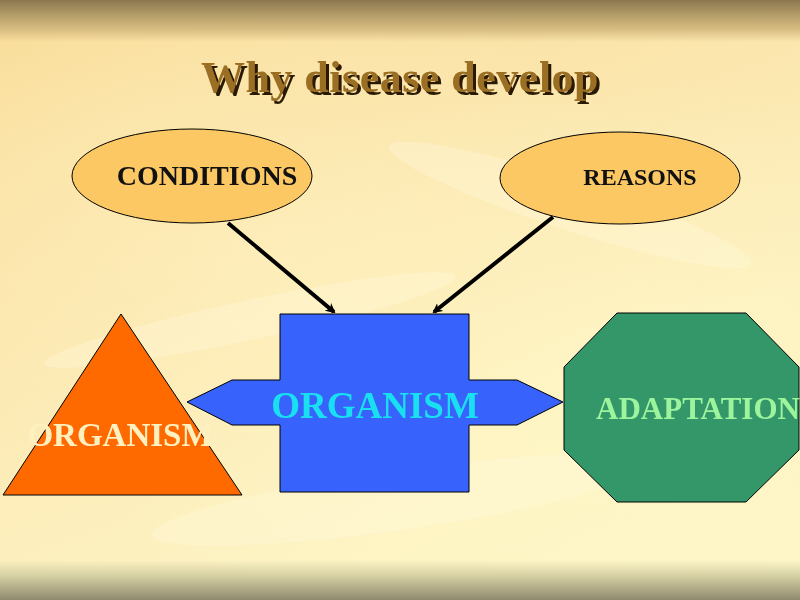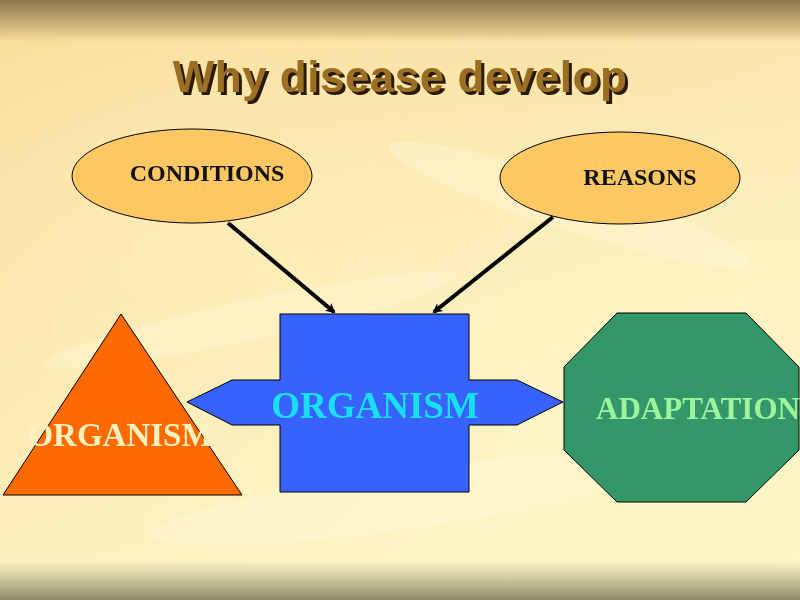--- a/index.html
+++ b/index.html
@@ -18,31 +18,31 @@
       position: absolute; left: 0; top: 0; width: 800px; height: 42px;
       background: linear-gradient(to bottom, #8c7650 0%, #b39c68 35%, #d9bd82 70%, rgba(249,220,152,0) 100%);
     }
     .bottom-band {
       position: absolute; left: 0; top: 560px; width: 800px; height: 40px;
       background: linear-gradient(to bottom, rgba(254,246,200,0) 0%, #d5d0a4 40%, #a7a17f 80%, #8f8a6f 100%);
     }
     .streak { position: absolute; background: rgba(255,250,220,0.35); border-radius: 50%; transform-origin: center; }
     .title {
       position: absolute; left: 0; top: 52px; width: 800px; text-align: center;
-      font-family: Liberation Sans, sans-serif; font-weight: bold; font-size: 44px;
+      font-family: Liberation Serif, serif; font-weight: bold; font-size: 44px;
       color: #9a6f24; text-shadow: 3px 3px 0 #2a1a05;
       letter-spacing: 0.5px;
     }
     svg.diagram { position: absolute; left: 0; top: 0; }
     .lbl {
       position: absolute; text-align: center; white-space: nowrap;
       font-family: "Liberation Serif", serif;
       font-weight: bold;
     }
-    .lbl-conditions { left: 72px; top: 160px; width: 270px; font-size: 24px; font-weight: bold; color: #111; }
+    .lbl-conditions { left: 72px; top: 160px; width: 270px; font-size: 28px; font-weight: bold; color: #111; }
     .lbl-reasons { left: 500px; top: 164px; width: 280px; font-size: 24px; font-weight: bold; color: #111; }
     .lbl-organism { left: 240px; top: 384px; width: 270px; font-size: 37px; color: #19e0f0; }
     .lbl-disease { left: 20px; top: 417px; width: 200px; font-size: 33px; font-weight: bold; color: #fff0c0; }
     .lbl-adaptation { left: 566px; top: 391px; width: 264px; font-size: 31px; font-weight: bold; color: #9cf59c; }
   </style>
 </head>
 <body>
 
 <div class="slide">
   <div class="streak" style="left:40px;top:300px;width:420px;height:40px;transform:rotate(-12deg);"></div>

